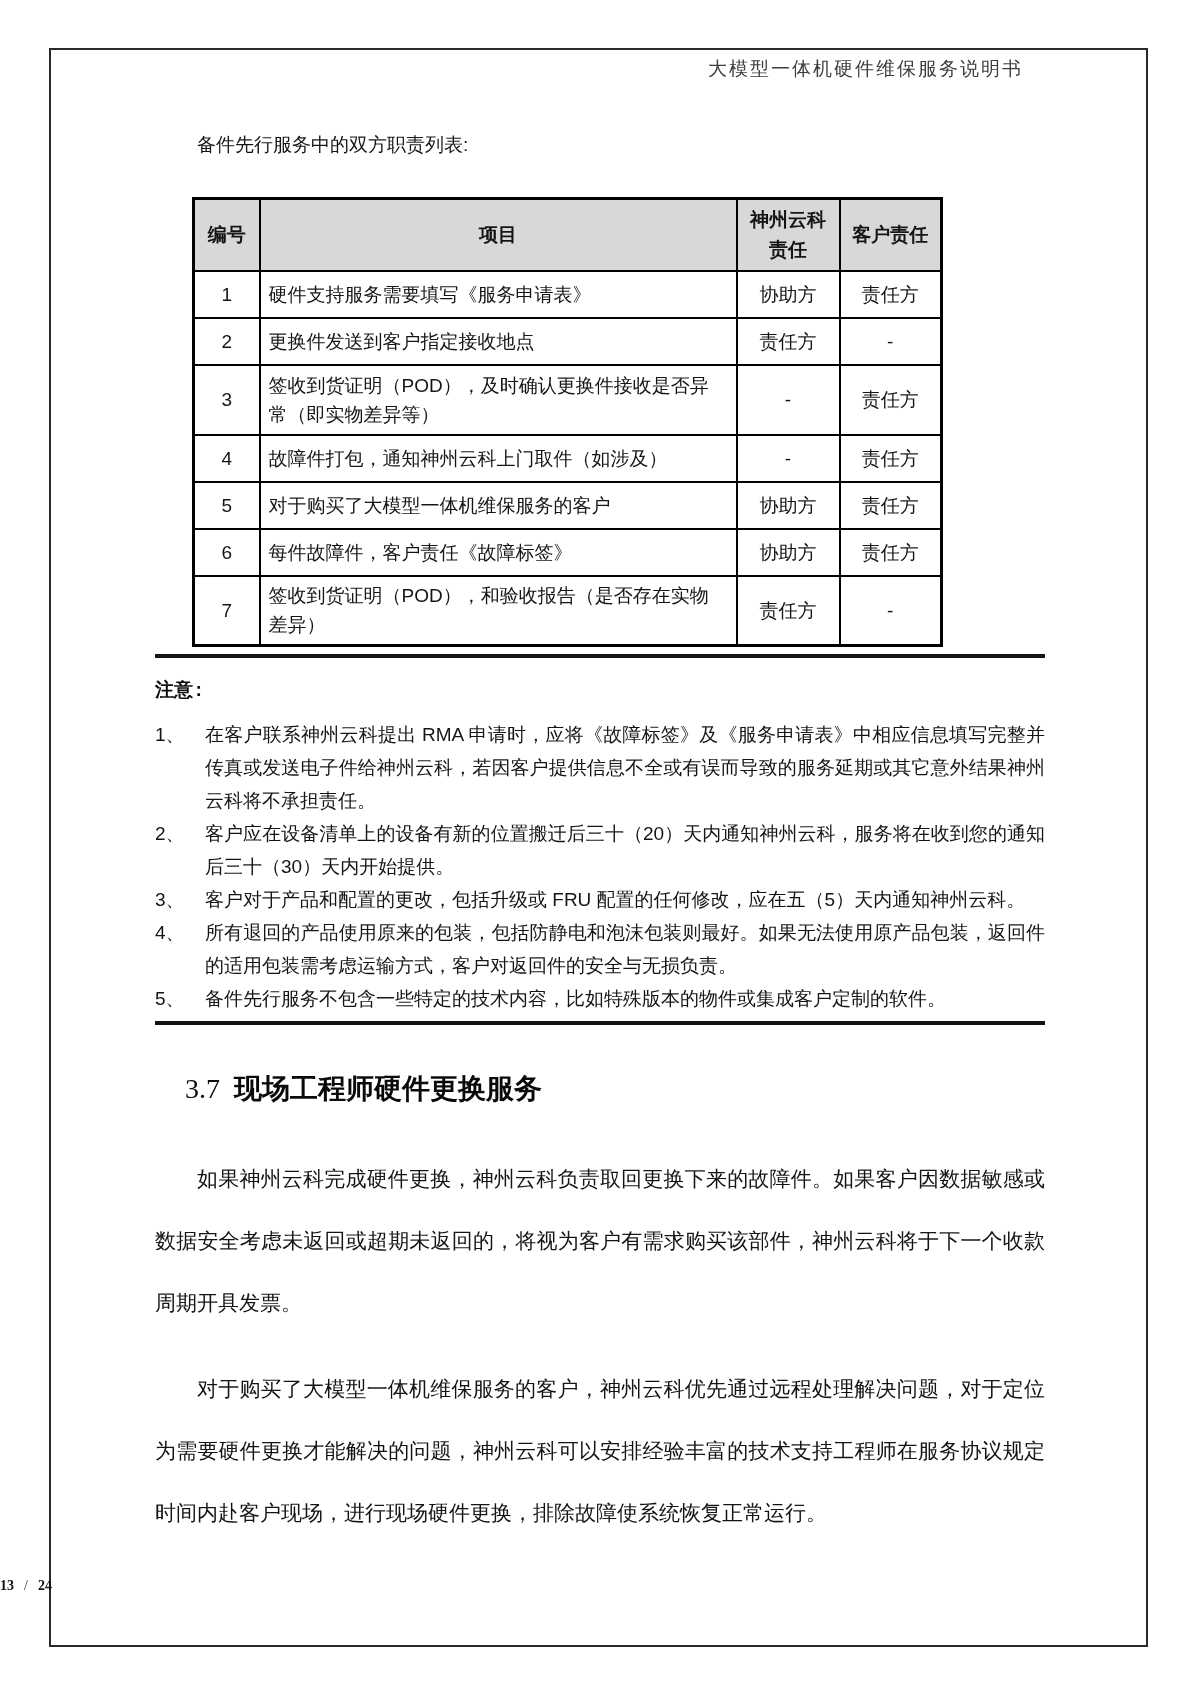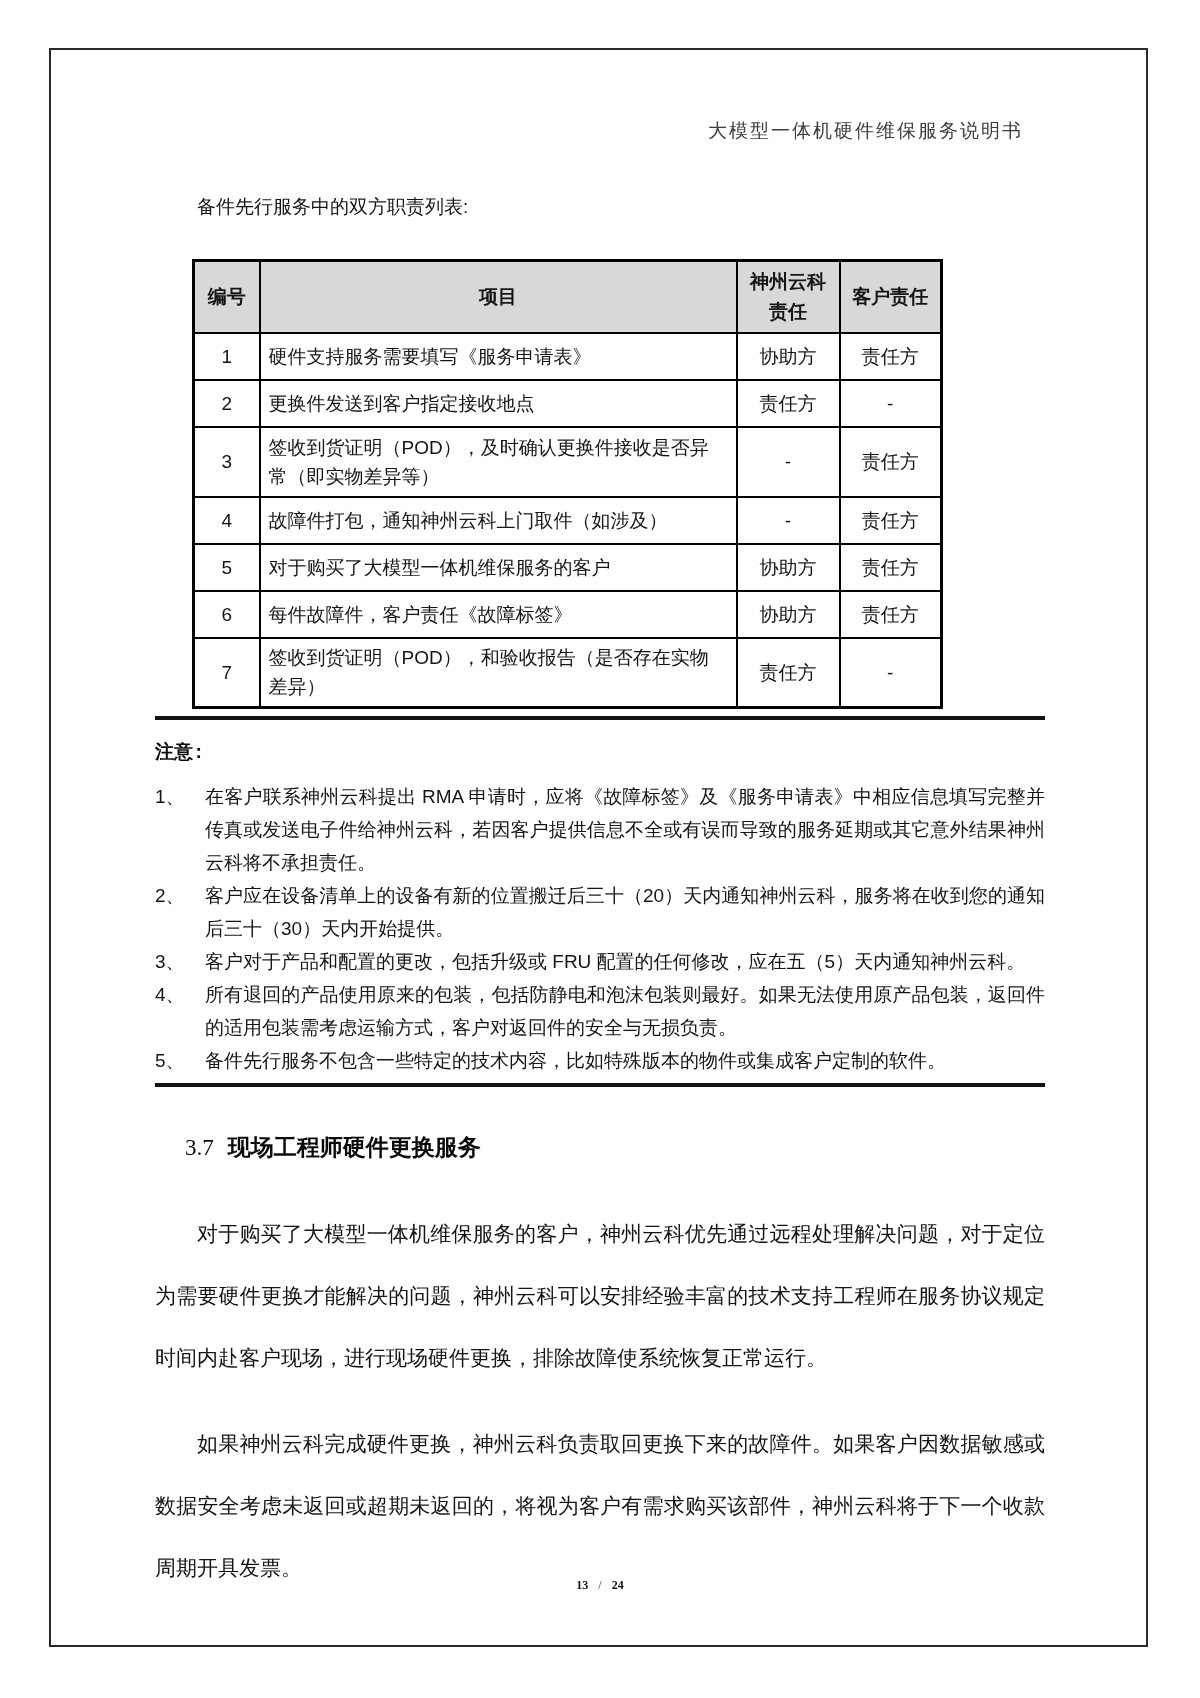--- a/index.html
+++ b/index.html
@@ -11,21 +11,21 @@
   }
   .page-border{
     position:absolute;left:49px;top:48px;width:1099px;height:1599px;
     border:2px solid #2a2a2a;box-sizing:border-box;pointer-events:none;
   }
   .content{
     position:absolute;left:155px;top:0;width:890px;
   }
   
   .doc-header{
-    padding-top:118px;text-align:right;padding-right:22px;
+    padding-top:56px;text-align:right;padding-right:22px;
     font-family:"Liberation Serif","DejaVu Serif",serif;
     font-size:19px;color:#3d3d3d;letter-spacing:2px;
   }
   
   .intro{
     margin:50px 0 0 0;font-size:19px;color:#151515;text-indent:42px;
   }
   
   table.resp{
     margin:39px 0 0 37px;border-collapse:collapse;width:748px;
@@ -52,38 +52,38 @@
   
   .notes-label{
     margin-top:20px;font-size:19px;font-weight:bold;color:#0d0d0d;line-height:26px;font-family:Liberation Mono, monospace;
   }
   .notes-list{margin-top:14px;}
   .note-item{display:flex;font-size:19px;line-height:33px;color:#151515;}
   .note-marker{width:50px;flex:0 0 50px;}
   .note-text{flex:1;text-align:justify;}
   
   .section-heading{
-    margin:45px 0 9px 30px;font-size:23px;color:#0a0a0a;
+    margin:45px 0 9px 30px;font-size:28px;color:#0a0a0a;
   }
   .section-number{
     font-family:"Liberation Serif","DejaVu Serif",serif;
     font-weight:normal;margin-right:14px;
   }
   .section-title{font-weight:bold;}
   
   .body-paragraph{
     margin:40px 0 0 0;font-size:21px;line-height:62px;color:#141414;
     text-indent:2em;text-align:justify;
   }
   .body-paragraph + .body-paragraph{margin-top:24px;}
   
   .doc-footer{
-    position:absolute;left:0;right:0;top:1578px;text-align:center;
+    position:absolute;left:0;right:0;top:1578px;
     font-family:"Liberation Serif","DejaVu Serif",serif;
-    font-size:12px;color:#111111;
+    font-size:14px;color:#111111;
   }
   .doc-footer .pg{font-weight:bold;}
   .doc-footer .sep{font-weight:normal;padding:0 10px;color:#333;}
 </style>
 </head>
 <body>
 
 <div class="page-border"></div>
 
 <div class="content">
@@ -181,20 +181,20 @@
       <span class="note-text">备件先行服务不包含一些特定的技术内容，比如特殊版本的物件或集成客户定制的软件。</span>
     </div>
   </div>
 
   <div class="rule rule2"></div>
 
   <div class="section-heading">
     <span class="section-number">3.7</span><span class="section-title">现场工程师硬件更换服务</span>
   </div>
 
+  <p class="body-paragraph">如果神州云科完成硬件更换，神州云科负责取回更换下来的故障件。如果客户因数据敏感或数据安全考虑未返回或超期未返回的，将视为客户有需求购买该部件，神州云科将于下一个收款周期开具发票。</p>
   <p class="body-paragraph">对于购买了大模型一体机维保服务的客户，神州云科优先通过远程处理解决问题，对于定位为需要硬件更换才能解决的问题，神州云科可以安排经验丰富的技术支持工程师在服务协议规定时间内赴客户现场，进行现场硬件更换，排除故障使系统恢复正常运行。</p>
-  <p class="body-paragraph">如果神州云科完成硬件更换，神州云科负责取回更换下来的故障件。如果客户因数据敏感或数据安全考虑未返回或超期未返回的，将视为客户有需求购买该部件，神州云科将于下一个收款周期开具发票。</p>
 
 </div>
 
 <div class="doc-footer">
   <span class="pg">13</span><span class="sep">/</span><span class="pg">24</span>
 </div>
 
 </body></html>

